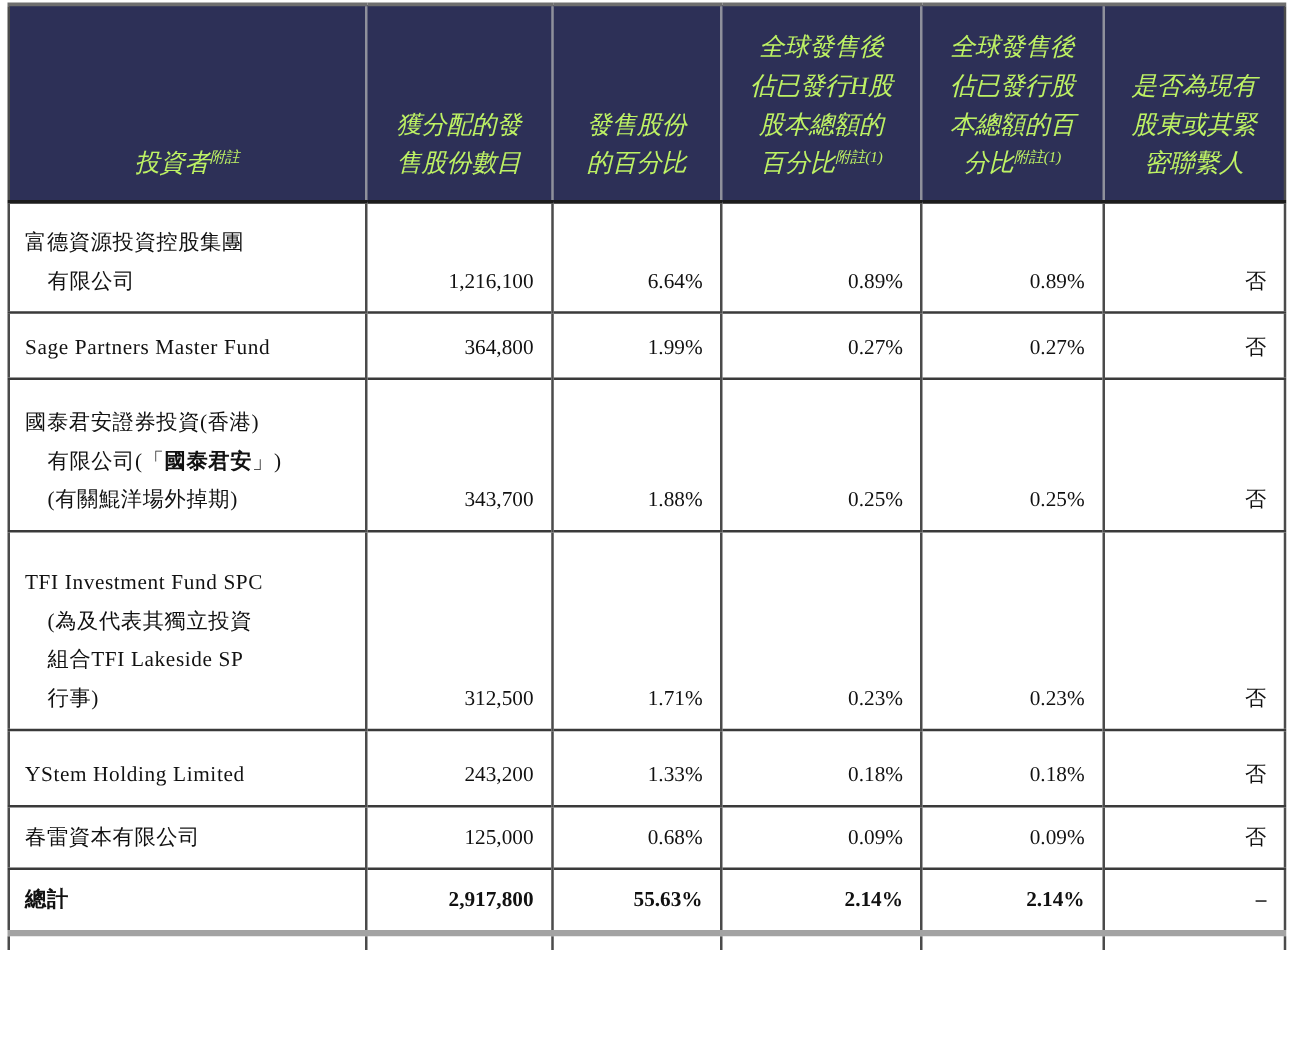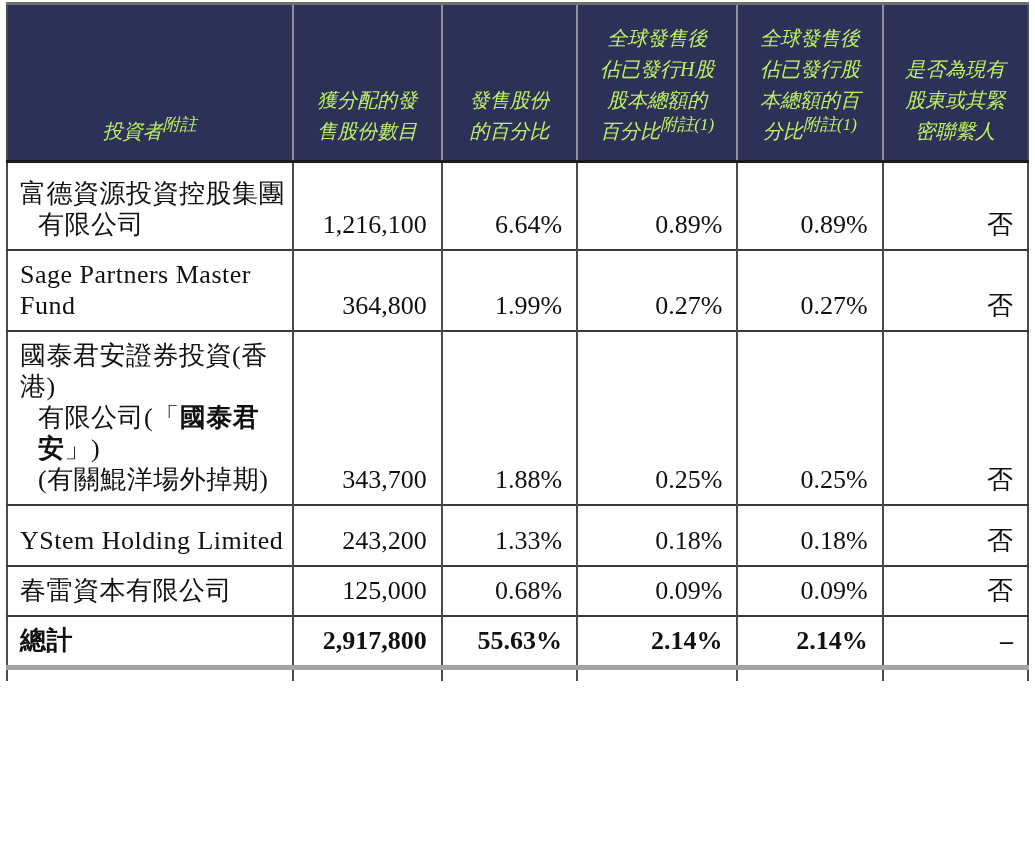--- a/index.html
+++ b/index.html
@@ -39,27 +39,27 @@
     line-height: 31px;
     text-align: center;
     vertical-align: bottom;
     padding: 0 2px 13px 2px;
     border-left: 2px solid #8f909c;
     border-top: 3px solid #6e6e6e;
     border-bottom: 3px solid #1c1c1c;
   }
   thead th:first-child { border-left: none; }
   thead sup {
-    font-size: 17px;
+    font-size: 12px;
     line-height: 0;
   }
   
   tbody td {
     vertical-align: bottom;
-    font-size: 26px;
+    font-size: 17px;
     line-height: 31px;
     text-align: right;
     padding: 8px 14px 9px 0;
     border-left: 2px solid #4b4b4b;
     background: #ffffff;
   }
   tbody td:first-child { border-left: none; }
   tbody tr { border-top: 2px solid #3a3a3a; }
   tbody tr:first-child { border-top: none; }
   td.name {
@@ -163,20 +163,33 @@
           <span class="line ind"><span>有限公司(「</span><span class="b">國泰君安</span><span>」)</span></span>
           <span class="line ind">(有關鯤洋場外掉期)</span>
         </td>
         <td>343,700</td>
         <td>1.88%</td>
         <td>0.25%</td>
         <td>0.25%</td>
         <td>否</td>
       </tr>
 
+      <tr class="r4">
+        <td class="name">
+          <span class="line">TFI Investment Fund SPC</span>
+          <span class="line ind">(為及代表其獨立投資</span>
+          <span class="line ind">組合TFI Lakeside SP</span>
+          <span class="line ind">行事)</span>
+        </td>
+        <td>312,500</td>
+        <td>1.71%</td>
+        <td>0.23%</td>
+        <td>0.23%</td>
+        <td>否</td>
+      </tr>
 
 
       <tr class="r6">
         <td class="name">
           <span class="line">YStem Holding Limited</span>
         </td>
         <td>243,200</td>
         <td>1.33%</td>
         <td>0.18%</td>
         <td>0.18%</td>

